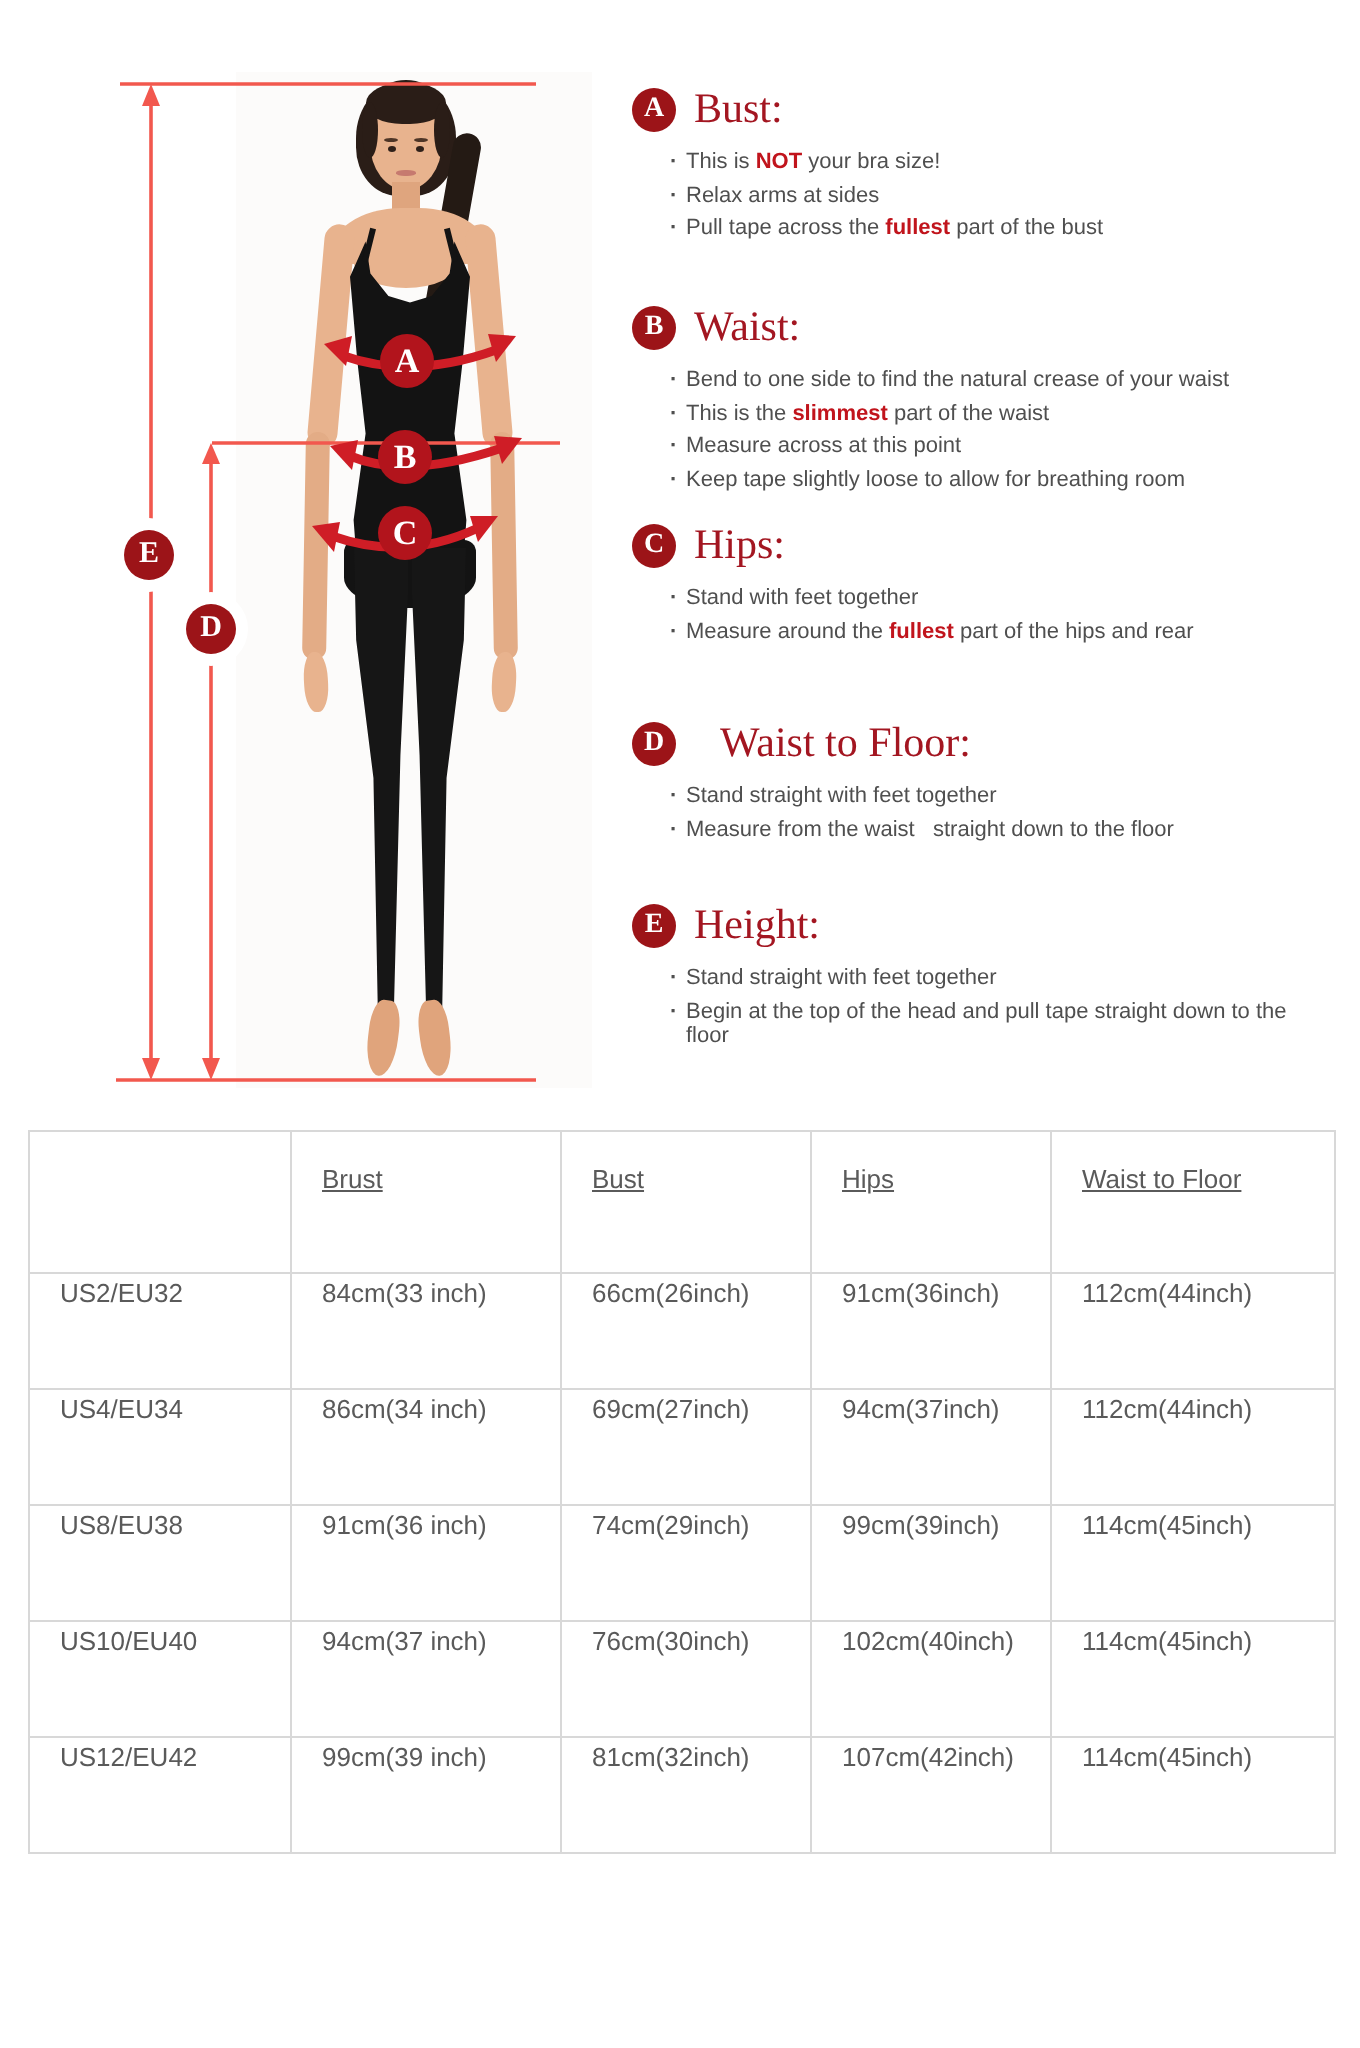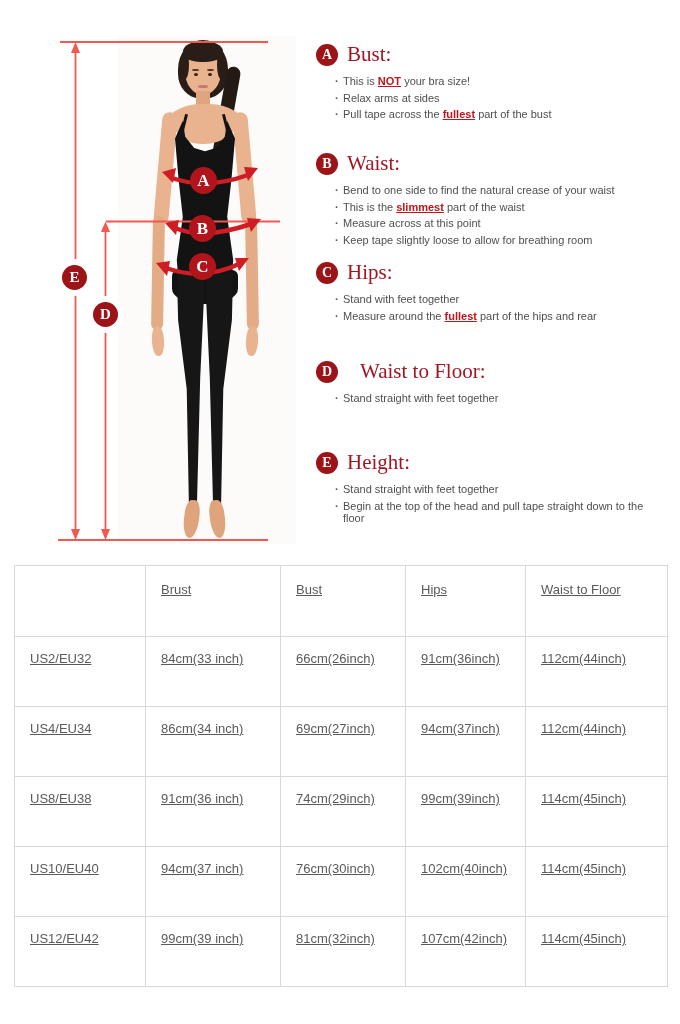--- a/index.html
+++ b/index.html
@@ -61,30 +61,30 @@
   .section{position:absolute;left:316px;width:340px;}
   .sec-a{top:42px;} .sec-b{top:151px;} .sec-c{top:260px;} .sec-d{top:359px;} .sec-e{top:450px;}
   .sec-head{display:flex;align-items:center;}
   .sec-badge{width:22px;height:22px;line-height:22px;border-radius:50%;background:#9c1418;color:#fff;
              text-align:center;font-family:"Liberation Serif",serif;font-weight:bold;font-size:14px;flex:0 0 auto;}
   .sec-title{margin-left:9px;font-family:"Liberation Serif",serif;font-size:21px;color:#a31621;}
   .title-indent{margin-left:22px;}
   .bullets{list-style:none;margin:8px 0 0 0;padding:0 0 0 27px;width:322px;}
   .bullets li{position:relative;font-size:11px;line-height:12px;color:#4f4f4f;margin:0 0 4.5px 0;}
   .bullets li::before{content:"\00B7";position:absolute;left:-8px;top:0;color:#4f4f4f;font-weight:bold;}
-  .em{color:#c1141c;font-weight:bold;text-decoration:underline;}
+  .em{color:#c1141c;font-weight:bold;}
 
   
   .table-wrap{position:absolute;left:14px;top:565px;}
   table.sizes{border-collapse:collapse;width:653px;table-layout:fixed;
               font-size:13px;color:#5a5a5a;}
   table.sizes th,table.sizes td{border:1px solid #d8d8d8;text-align:left;vertical-align:top;
               padding:0 4px 0 15px;font-weight:normal;overflow:hidden;white-space:nowrap;}
   table.sizes th{height:54px;padding-top:16px;text-decoration:underline;}
-  table.sizes td{height:55px;padding-top:14px;text-decoration:underline;}
+  table.sizes td{height:55px;padding-top:2px;}
   .c0{width:131px;} .c1{width:135px;} .c2{width:125px;} .c3{width:120px;} .c4{width:142px;}
 </style>
 </head>
 <body>
 
 <div class="page">
 
   <div class="photo-bg"></div>
   <div class="model">
     <div class="hair-back"></div>
@@ -186,20 +186,21 @@
     </ul>
   </div>
 
   <div class="section sec-d">
     <div class="sec-head">
       <span class="sec-badge">D</span>
       <span class="sec-title title-indent">Waist to Floor:</span>
     </div>
     <ul class="bullets">
       <li><span>Stand straight with feet together</span><span class="em"></span><span></span></li>
+      <li><span>Measure from the waist&nbsp;&nbsp; straight down to the floor</span><span class="em"></span><span></span></li>
     </ul>
   </div>
 
   <div class="section sec-e">
     <div class="sec-head">
       <span class="sec-badge">E</span>
       <span class="sec-title">Height:</span>
     </div>
     <ul class="bullets">
       <li><span>Stand straight with feet together</span><span class="em"></span><span></span></li>

